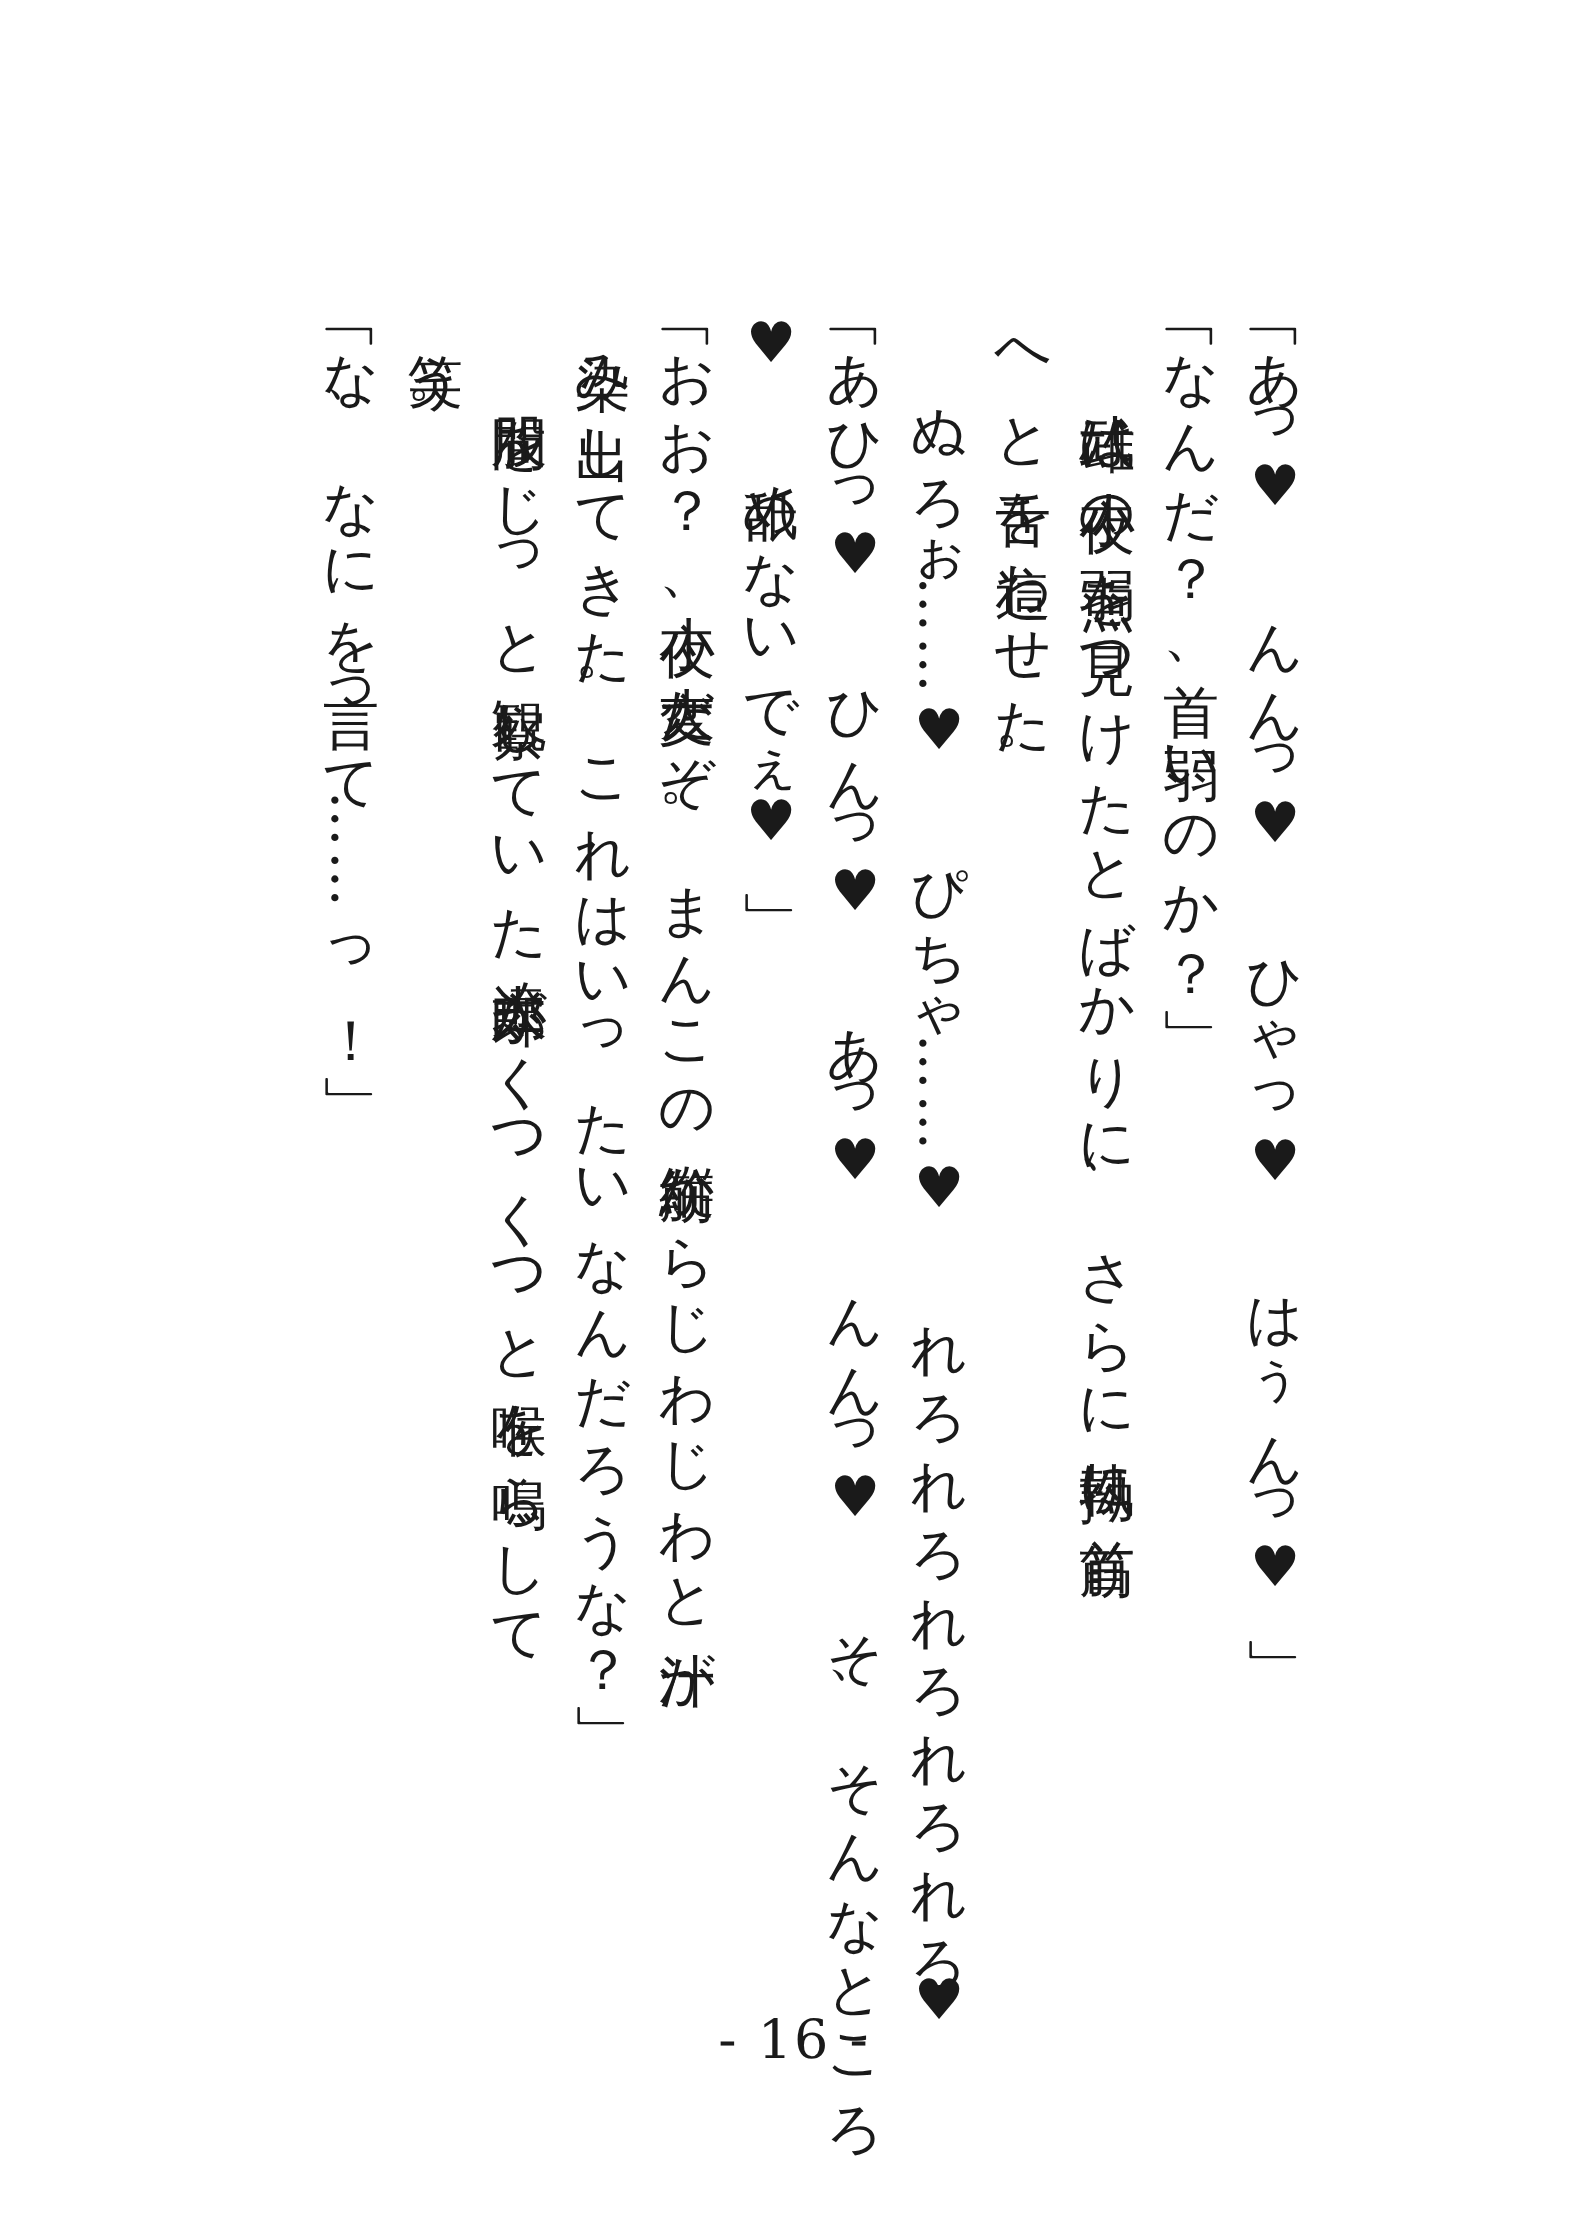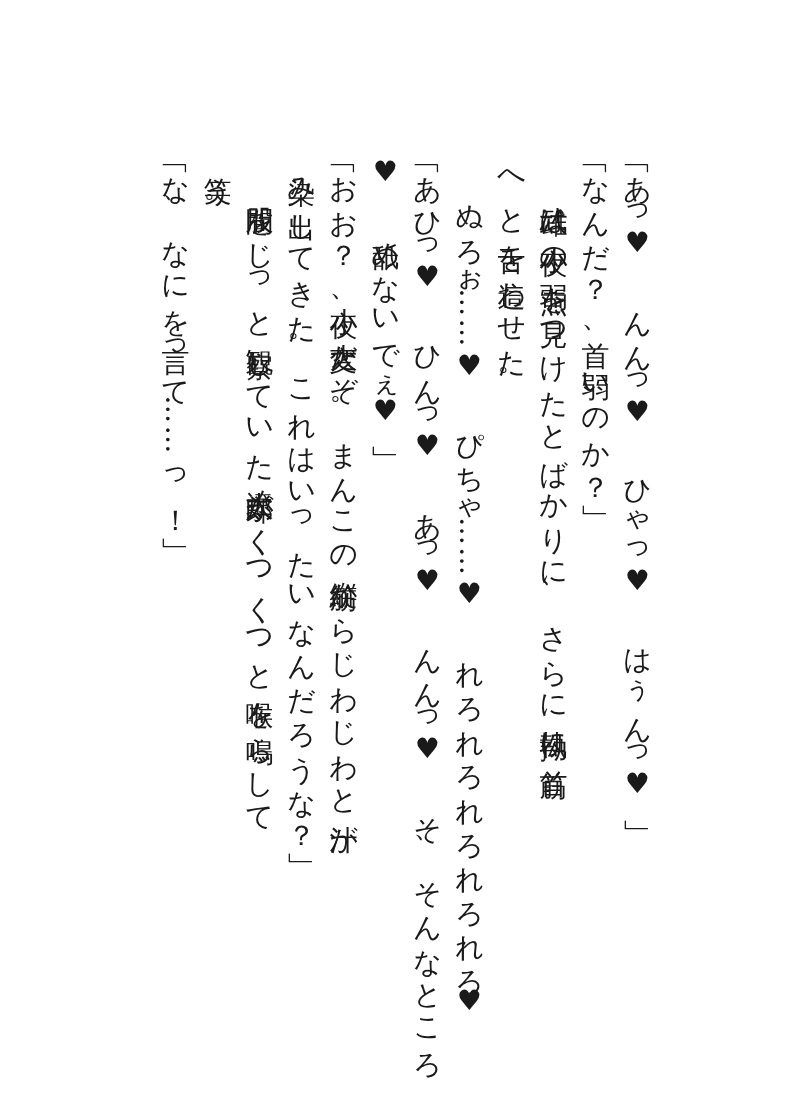--- a/index.html
+++ b/index.html
@@ -42,13 +42,14 @@
     letter-spacing: 1px;
     color: #1a1a1a;
     font-variant-numeric: oldstyle-nums;
   }
 </style>
 </head>
 <body>
 
 <div class="sheet">
   <div class="text-block" id="text-block"><div class="line">「あっ♥　んんっ♥　ひゃっ♥　はぅんっ♥」</div><div class="line">「なんだ？　首、弱いのか？」</div><div class="line">　武雄は小夜の弱点を見つけたとばかりに、さらに執拗に首筋</div><div class="line">へと舌を這わせた。</div><div class="line">　ぬろぉ……♥　ぴちゃ……♥　れろれろれろれろれろ♥</div><div class="line">「あひっ♥　ひんっ♥　あっ♥　んんっ♥　そ、そんなところ</div><div class="line">♥　舐めないでぇ♥」</div><div class="line">「おお？　小夜、大変だぞ。まんこの縦筋からじわじわと汁が</div><div class="line">染み出してきた。これはいったいなんだろうな？」</div><div class="line">　股間をじっと観察していた遼太郎がくつくつと喉を鳴らして</div><div class="line">笑う。</div><div class="line">「な、なにを言って……っ！」</div></div>
+  <div class="page-number">- 16 -</div>
 </div>
 
 </body></html>

